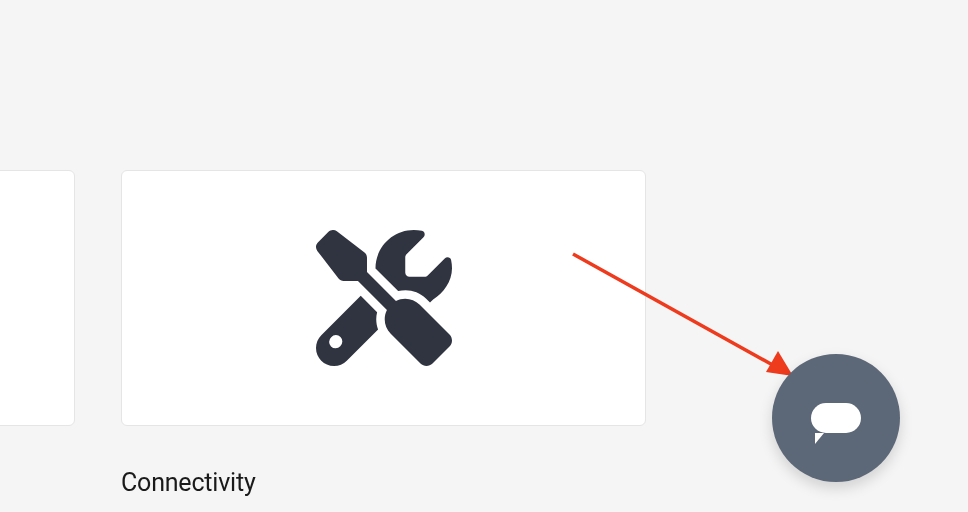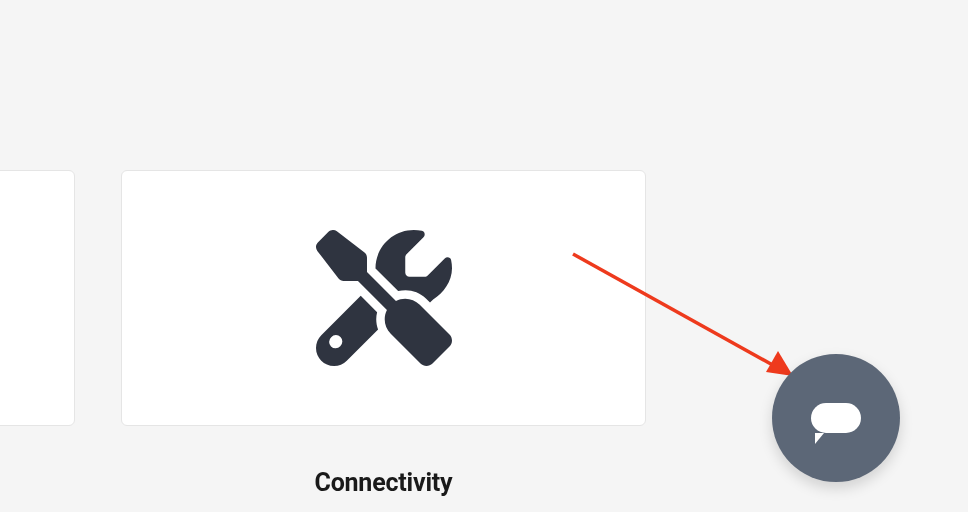--- a/index.html
+++ b/index.html
@@ -10,21 +10,21 @@
     }
     .card {
       position: absolute; background: #fff; border: 1px solid #e5e5e5;
       border-radius: 6px;
     }
     .card.partial { top: 170px; left: -15px; width: 90px; height: 256px; }
     .card.main { top: 170px; left: 121px; width: 525px; height: 256px;
       display: flex; align-items: center; justify-content: center; }
     .tools-ico { width: 136px; height: 136px; display: block; fill: #2f3440; }
     .card-label { position: absolute; top: 468px; left: 121px; width: 525px;
-      text-align: center; font-size: 25px; font-weight: 700; color: #1a1a1a;
+      font-size: 25px; font-weight: 400; color: #1a1a1a;
       letter-spacing: -0.2px; }
     .chat-fab { position: absolute; bottom: 30px; right: 68px; width: 128px;
       height: 128px; border-radius: 50%; background: #5c6777; border: none;
       display: flex; align-items: center; justify-content: center; cursor: pointer;
       box-shadow: 0 6px 14px rgba(0,0,0,.15); }
     .chat-bubble { position: relative; width: 50px; height: 30px; background: #fff;
       border-radius: 16px; }
     .chat-bubble:after { content: ""; position: absolute; left: 4px; bottom: -11px;
       width: 0; height: 0; border-left: 9px solid #fff; border-bottom: 11px solid transparent; }
     .arrow-ann { position: absolute; top: 244px; left: 563px; width: 250px;

